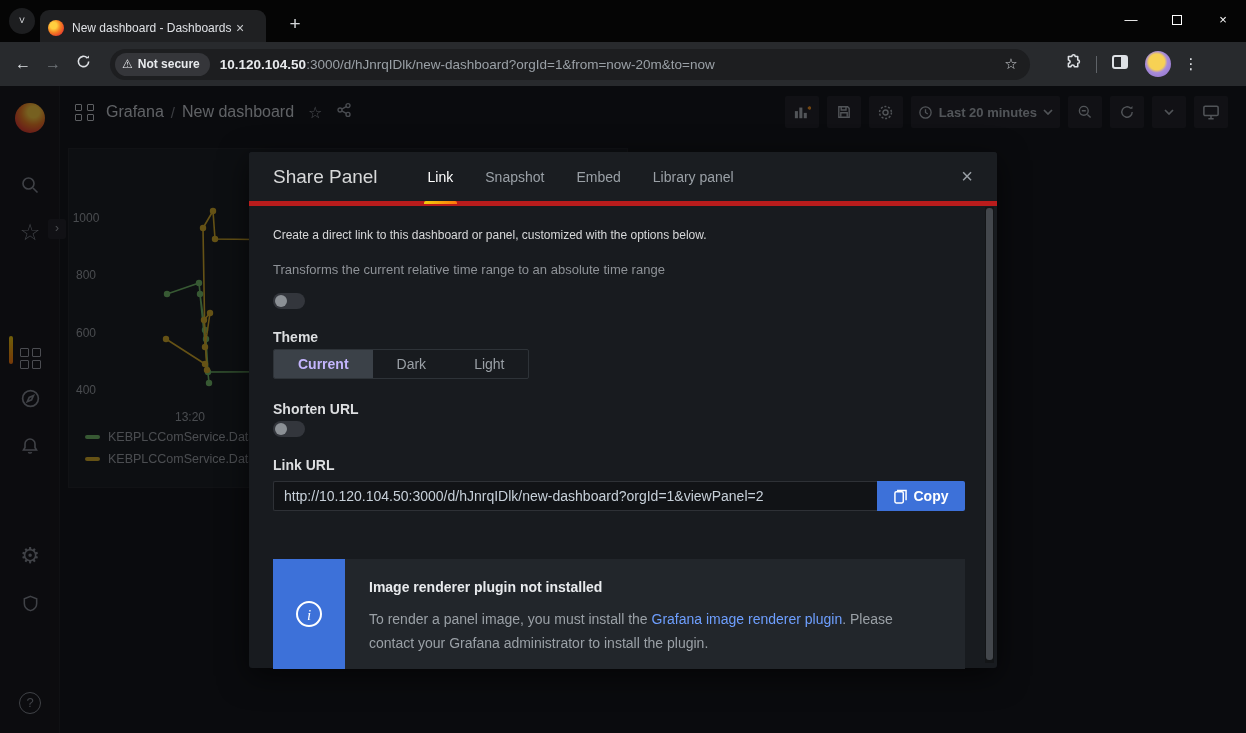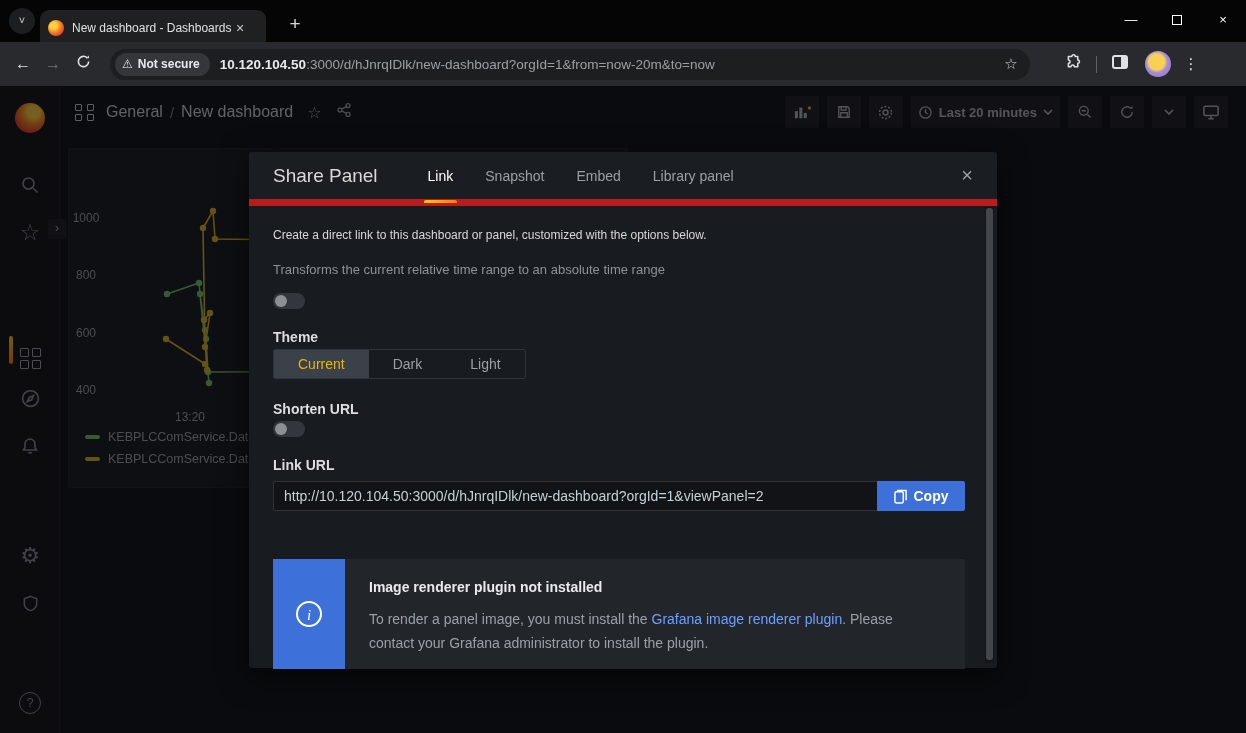--- a/index.html
+++ b/index.html
@@ -89,40 +89,40 @@
   .legend-dash { width:15px; height:4px; border-radius:2px; }
   .legend-label { color:#9fa5ab; font-size:12.5px; white-space:nowrap; }
   #chart-svg { position:absolute; left:60px; top:114px; width:560px; height:210px; }
 
   #backdrop { position:absolute; left:0; top:0; width:100%; height:100%; background:rgba(5,6,8,0.55); }
 
   
   #modal { position:absolute; left:249px; top:66px; width:748px; height:516px; background:#181b1f;
     border-radius:3px; box-shadow:0 8px 30px rgba(0,0,0,0.6); }
   #modal-header { height:54px; background:#1a1d21; border-radius:3px 3px 0 0; display:flex;
-    align-items:center; padding:0 24px; border-bottom:7px solid #b91c1c; }
+    align-items:center; padding:0 24px; border-bottom:5px solid #b91c1c; }
   #modal-title { color:#d8d9da; font-size:19px; font-weight:500; margin-right:46px; }
   .mtab { position:relative; height:54px; line-height:54px; padding:0 4px; margin-right:24px;
     color:#9aa0a6; font-size:14px; cursor:pointer; }
   .mtab.active { color:#ffffff; font-weight:500; }
   .mtab.active::after { content:""; position:absolute; left:0; right:0; bottom:0; height:3px;
     border-radius:2px 2px 0 0; background:linear-gradient(90deg,#f2cc0c,#ff780a); }
   #modal-close { margin-left:auto; color:#9aa0a6; font-size:20px; cursor:pointer; }
   #modal-body { padding:22px 32px 0 24px; position:relative; }
   .desc { color:#d8d9da; font-size:12px; margin-bottom:20px; }
   .field-label { color:#dcdee0; font-size:14px; font-weight:600; margin-bottom:4px; }
   .field-help { color:#8e9297; font-size:13px; margin-bottom:16px; }
   .toggle { width:32px; height:16px; border-radius:9px; background:#33363c; position:relative;
     cursor:pointer; margin-bottom:20px; }
   .toggle .knob { position:absolute; left:2px; top:2px; width:12px; height:12px; border-radius:50%;
     background:#8b9095; }
   .radiogroup { display:inline-flex; border:1px solid #2e3338; border-radius:2px; height:30px;
     margin-bottom:22px; overflow:hidden; }
   .radio-opt { padding:0 24px; line-height:28px; font-size:14px; color:#9aa0a6; cursor:pointer; }
-  .radio-opt.selected { background:#3b4148; color:#eab308; font-weight:400; }
+  .radio-opt.selected { background:#3b4148; color:#c4b5fd; font-weight:700; }
   #linkrow { display:flex; margin-bottom:0; }
   #linkinput { width:604px; height:30px; background:#111316; border:1px solid #2e3136; border-right:none;
     border-radius:2px 0 0 2px; color:#c7d0d9; font-size:14px; padding:0 10px;
     font-family:"Liberation Sans",sans-serif; }
   #copybtn { width:88px; height:30px; background:#3d71d9; border:none; border-radius:0 2px 2px 0;
     color:#fff; font-size:14px; font-weight:600; cursor:pointer; display:flex; align-items:center;
     justify-content:center; gap:7px; font-family:"Liberation Sans",sans-serif; }
   #alertbox { display:flex; margin-top:48px; width:692px; height:110px; }
   #alert-ic { flex:0 0 72px; background:#3d71d9; display:flex; align-items:center; justify-content:center; }
   .infocirc { width:26px; height:26px; border:2px solid #fff; border-radius:50%; color:#fff;
@@ -225,21 +225,21 @@
   <div id="side-chevron">›</div>
 
   <div id="gheader">
     <div id="crumbs">
       <span class="gridglyph">
           <i></i>
           <i></i>
           <i></i>
           <i></i>
         </span>
-      <span class="crumbtxt">General</span>
+      <span class="crumbtxt">Grafana</span>
       <span class="crumbsep">/</span>
       <span class="crumbtxt">New dashboard</span>
       <span class="hico">☆</span>
       <span class="hico">
         <svg width="16" height="16" viewBox="0 0 20 20" style="stroke:#9aa0a8;fill:none;stroke-width:1.7;">
           <circle cx="15" cy="4.5" r="2.5"></circle>
             <circle cx="5" cy="10" r="2.5"></circle>
             <circle cx="15" cy="15.5" r="2.5"></circle>
           <path d="M7.2 8.8l5.6-3M7.2 11.2l5.6 3"></path>
         </svg>

